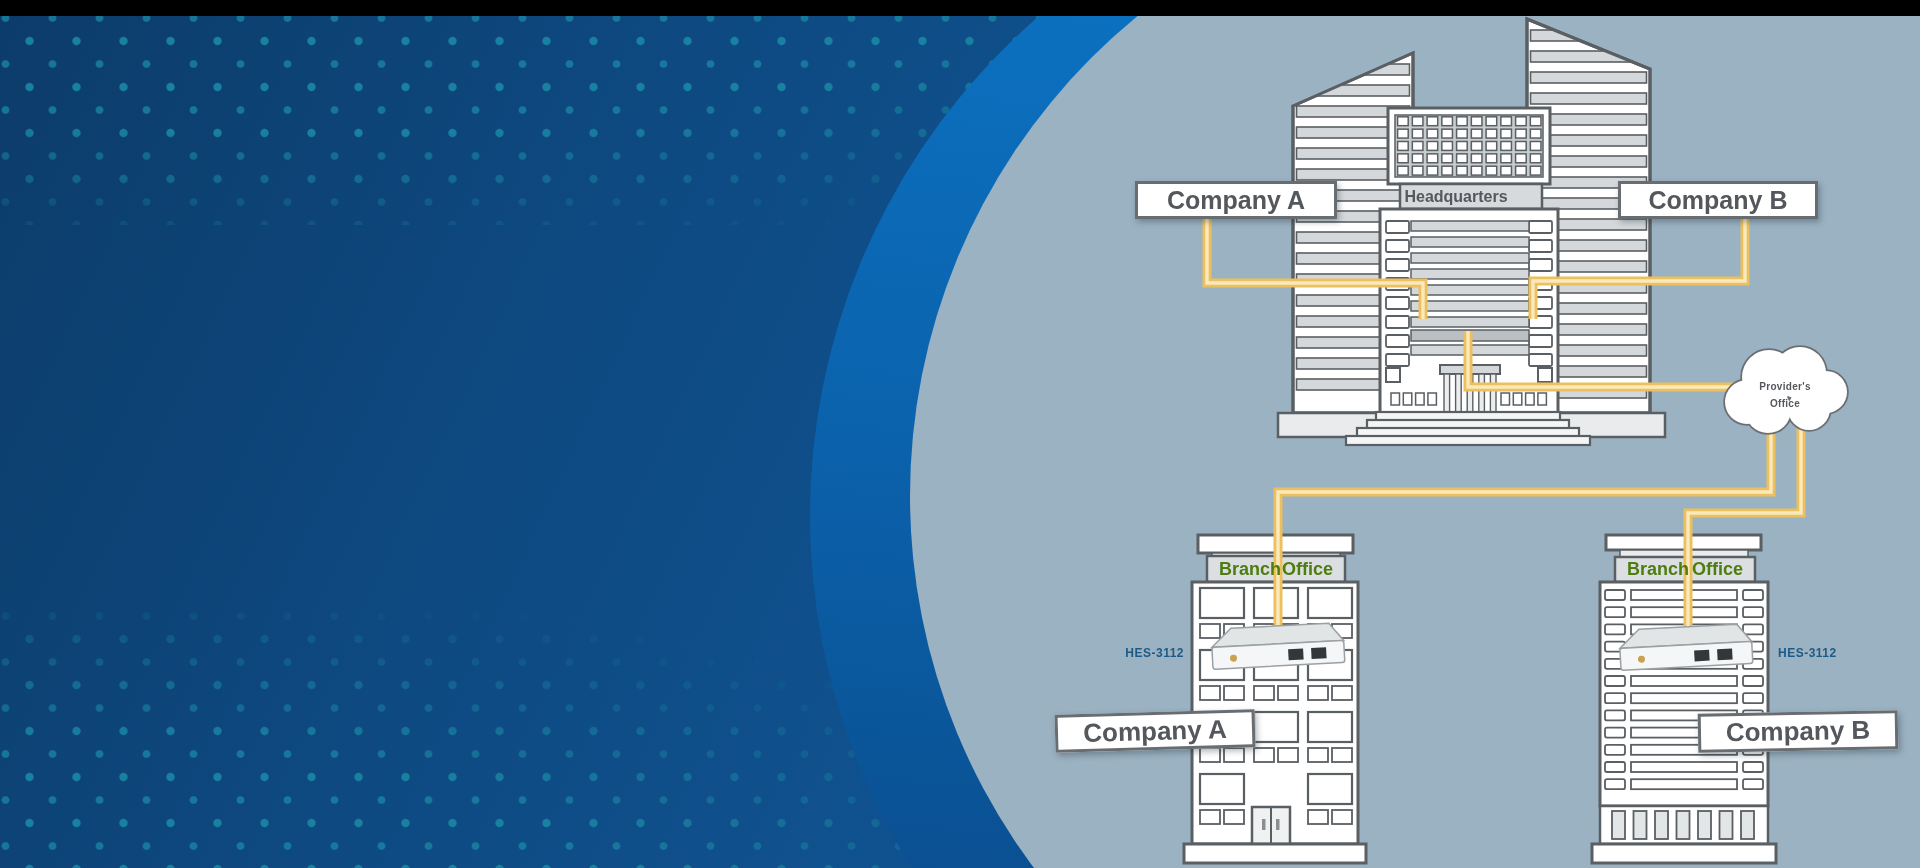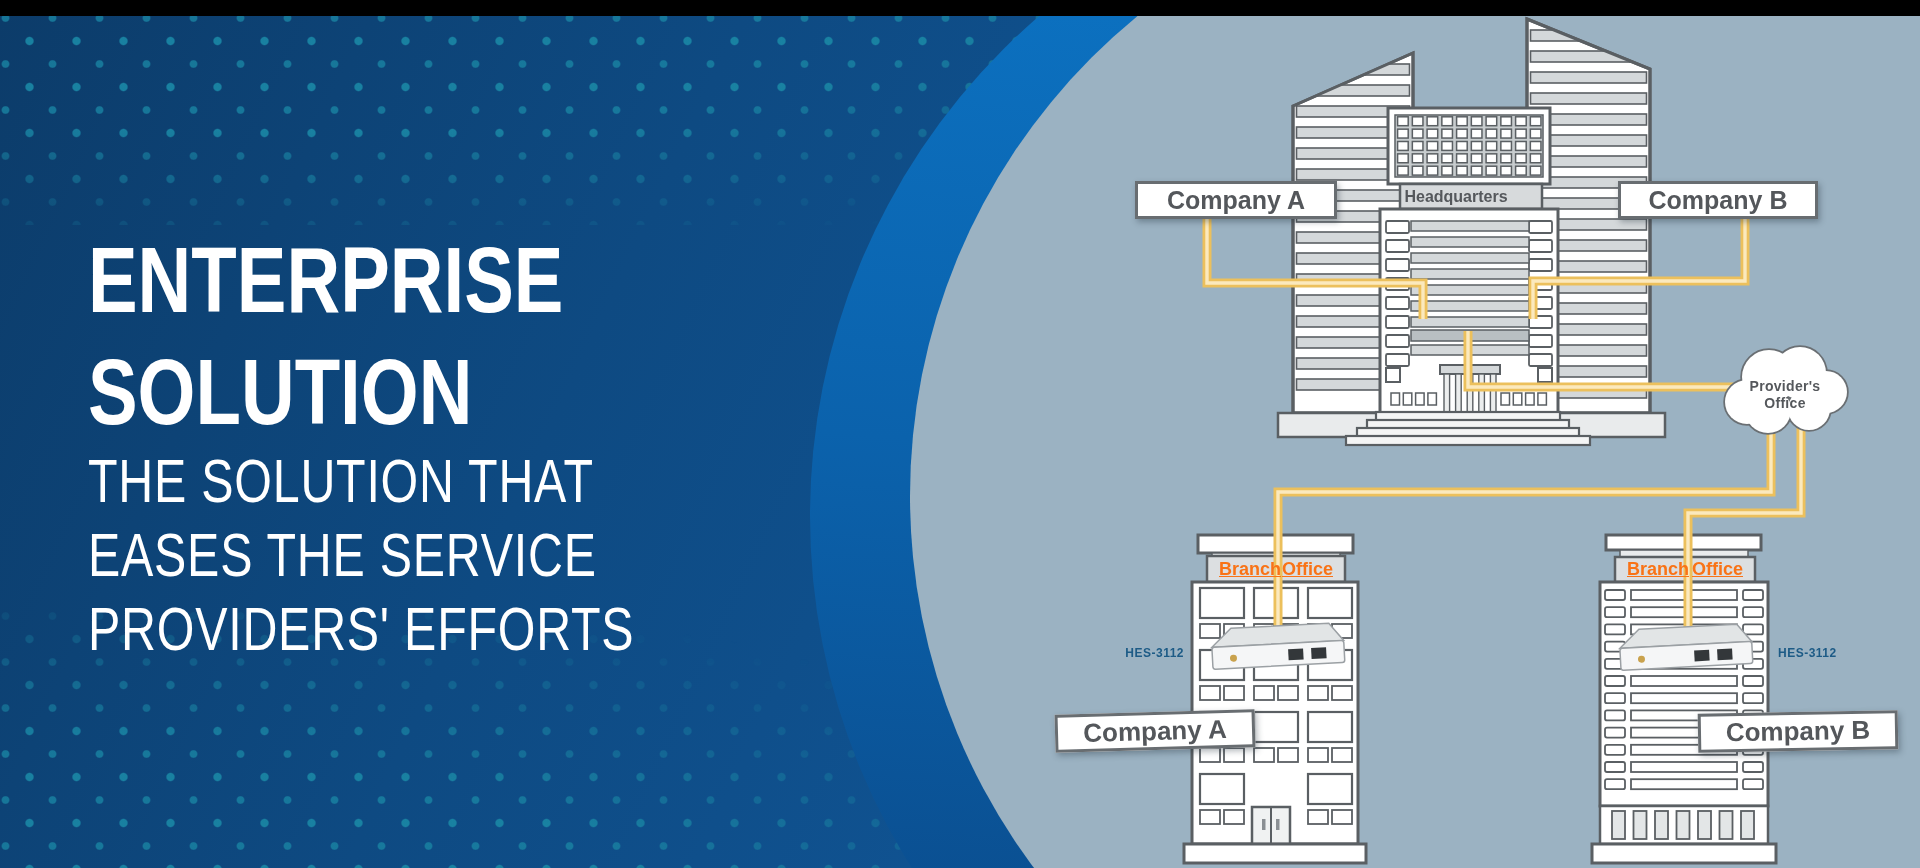--- a/index.html
+++ b/index.html
@@ -36,24 +36,24 @@
   
   .labels{position:absolute;inset:0;pointer-events:none;}
   .tag{position:absolute;display:flex;align-items:center;justify-content:center;
        background:#ffffff;border:3px solid #686d71;box-sizing:border-box;
        color:#54575b;font-weight:bold;font-size:26px;white-space:nowrap;
        box-shadow:2px 3px 6px rgba(30,42,54,.35);}
   .tag-top{font-size:25px;}
   .hqsign{position:absolute;display:flex;align-items:center;justify-content:center;
           color:#55585c;font-weight:bold;font-size:16px;white-space:nowrap;}
   .bsign{position:absolute;display:flex;align-items:center;justify-content:space-between;
-         box-sizing:border-box;padding:12px 12px;color:#f97316;font-weight:bold;font-size:18px;text-decoration:underline;}
+         box-sizing:border-box;padding:12px 12px;color:#4d7c0f;font-weight:bold;font-size:18px;}
   .hes{position:absolute;color:#1d5b86;font-weight:bold;font-size:12px;letter-spacing:.5px;white-space:nowrap;}
   .cloudtxt{position:absolute;text-align:center;color:#55585c;font-weight:bold;
-            font-size:14px;line-height:17px;letter-spacing:.3px;}
+            font-size:10px;line-height:17px;letter-spacing:.3px;}
   
   .cab{fill:none;stroke:#ecc05c;stroke-width:9;}
   .cabc{fill:none;stroke:#fbe9bd;stroke-width:3.4;}
   .cl-s{fill:#ffffff;stroke:#6a6f73;stroke-width:3.5;}
   .cl-f{fill:#ffffff;stroke:none;}
 </style>
 </head>
 <body>
 
 <div class="stage">
@@ -402,25 +402,14 @@
       <span>Office</span>
     </div>
 
     <div class="hes" style="left:1094px;top:630px;width:90px;text-align:right">HES-3112</div>
     <div class="hes" style="left:1778px;top:630px;width:92px">HES-3112</div>
 
     <div class="tag" style="left:1055px;top:696px;width:200px;height:38px;transform:rotate(-1.6deg)">Company A</div>
     <div class="tag" style="left:1698px;top:696px;width:200px;height:39px;transform:rotate(-1deg)">Company B</div>
   </div>
 
-  <div class="hero">
-    <div class="hero-title">
-      <div>ENTERPRISE</div>
-      <div>SOLUTION</div>
-    </div>
-    <div class="hero-sub">
-      <div>THE SOLUTION THAT</div>
-      <div>EASES THE SERVICE</div>
-      <div>PROVIDERS' EFFORTS</div>
-    </div>
-  </div>
 
 </div>
 
 </body></html>

